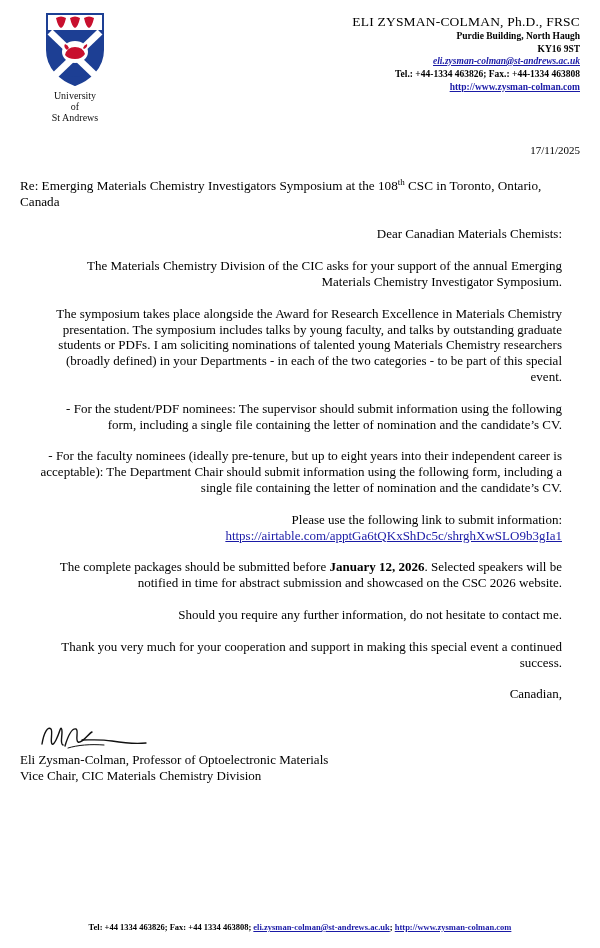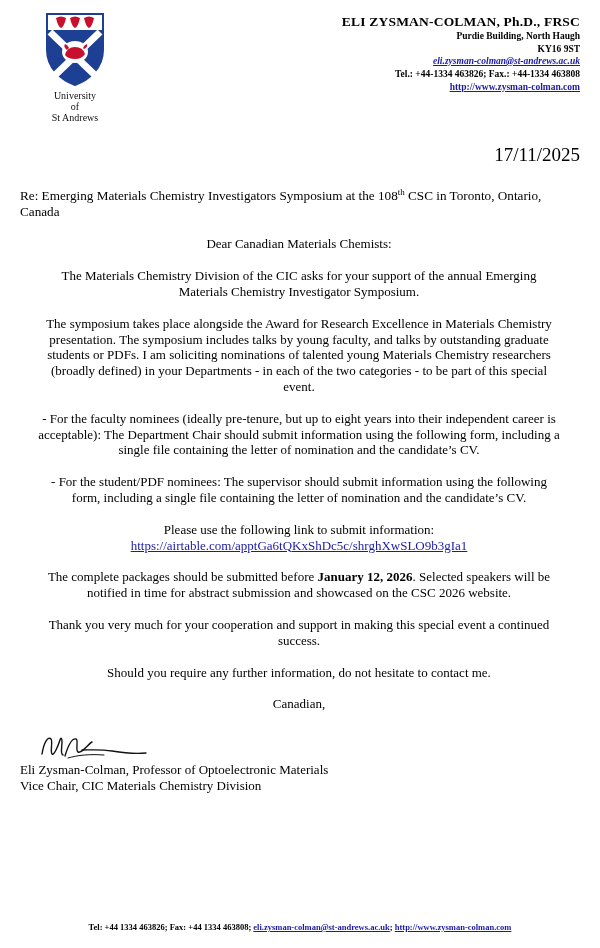--- a/index.html
+++ b/index.html
@@ -49,21 +49,21 @@
     color: #111;
   }
   .sender {
     text-align: right;
     padding-right: 6px;
     padding-top: 4px;
     flex: 1;
   }
   .sender-name {
     font-size: 13.5px;
-    font-weight: bold;
+    font-weight: normal;
     letter-spacing: 0.2px;
     line-height: 16px;
   }
   .sender-line {
     font-size: 9.5px;
     font-weight: bold;
     line-height: 12.5px;
   }
   .sender-email {
     font-size: 9.5px;
@@ -79,21 +79,21 @@
     font-weight: bold;
     color: #1a1aa6;
     text-decoration: underline;
     line-height: 13px;
     display: block;
   }
 
   
   .date {
     text-align: right;
-    font-size: 19px;
+    font-size: 11px;
     margin-top: 14px;
     padding-right: 6px;
   }
   .content {
     padding: 0 8px 0 6px;
     font-size: 13px;
     line-height: 15.8px;
   }
   .subject {
     font-weight: normal;
@@ -102,21 +102,21 @@
     line-height: 16px;
   }
   .subject sup {
     font-size: 9px;
     vertical-align: super;
   }
   p.para {
     margin: 16px;
     padding: 0;
     margin-top: 16px;
-    text-align: center;
+    text-align: right;
   }
   a.link {
     color: #1a1aa6;
     text-decoration: underline;
     word-break: break-all;
   }
   .bold {
     font-weight: bold;
   }
 
@@ -210,34 +210,34 @@
   <div class="content">
 
     <div class="subject"><span>Re: Emerging Materials Chemistry Investigators Symposium at the 108</span><sup>th</sup><span> CSC in Toronto, Ontario, Canada</span></div>
 
     <p class="para">Dear Canadian Materials Chemists:</p>
 
     <p class="para">The Materials Chemistry Division of the CIC asks for your support of the annual Emerging Materials Chemistry Investigator Symposium.</p>
 
     <p class="para">The symposium takes place alongside the Award for Research Excellence in Materials Chemistry presentation. The symposium includes talks by young faculty, and talks by outstanding graduate students or PDFs. I am soliciting nominations of talented young Materials Chemistry researchers (broadly defined) in your Departments - in each of the two categories - to be part of this special event.</p>
 
+    <p class="para">- For the student/PDF nominees: The supervisor should submit information using the following form, including a single file containing the letter of nomination and the candidate’s CV.</p>
+
     <p class="para">- For the faculty nominees (ideally pre-tenure, but up to eight years into their independent career is acceptable): The Department Chair should submit information using the following form, including a single file containing the letter of nomination and the candidate’s CV.</p>
-
-    <p class="para">- For the student/PDF nominees: The supervisor should submit information using the following form, including a single file containing the letter of nomination and the candidate’s CV.</p>
 
     <p class="para">
       <span>Please use the following link to submit information:</span><br>
       <a class="link" href="#">https://airtable.com/apptGa6tQKxShDc5c/shrghXwSLO9b3gIa1</a>
     </p>
 
     <p class="para"><span>The complete packages should be submitted before </span><span class="bold">January 12, 2026</span><span>. Selected speakers will be notified in time for abstract submission and showcased on the CSC 2026 website.</span></p>
 
+    <p class="para">Should you require any further information, do not hesitate to contact me.</p>
+
     <p class="para">Thank you very much for your cooperation and support in making this special event a continued success.</p>
-
-    <p class="para">Should you require any further information, do not hesitate to contact me.</p>
 
     <p class="para">Canadian,</p>
 
   </div>
 
   <div class="signature-block">
     <svg class="sig-img" viewBox="0 0 120 34">
       <path d="M4 24 C6 12, 10 6, 13 9 C15 11, 12 22, 14 24 C16 26, 20 16, 22 10 C23 7, 24 8, 24 12 C24 18, 22 24, 25 25" fill="none" stroke="#111" stroke-width="1.4" stroke-linecap="round"></path>
       <path d="M27 26 C30 16, 34 8, 38 9 C41 10, 37 20, 40 22 C44 24, 50 14, 54 12" fill="none" stroke="#111" stroke-width="1.4" stroke-linecap="round"></path>
       <path d="M44 20 C52 20, 62 19, 74 21 C86 23, 98 24, 108 23" fill="none" stroke="#111" stroke-width="1.3" stroke-linecap="round"></path>

